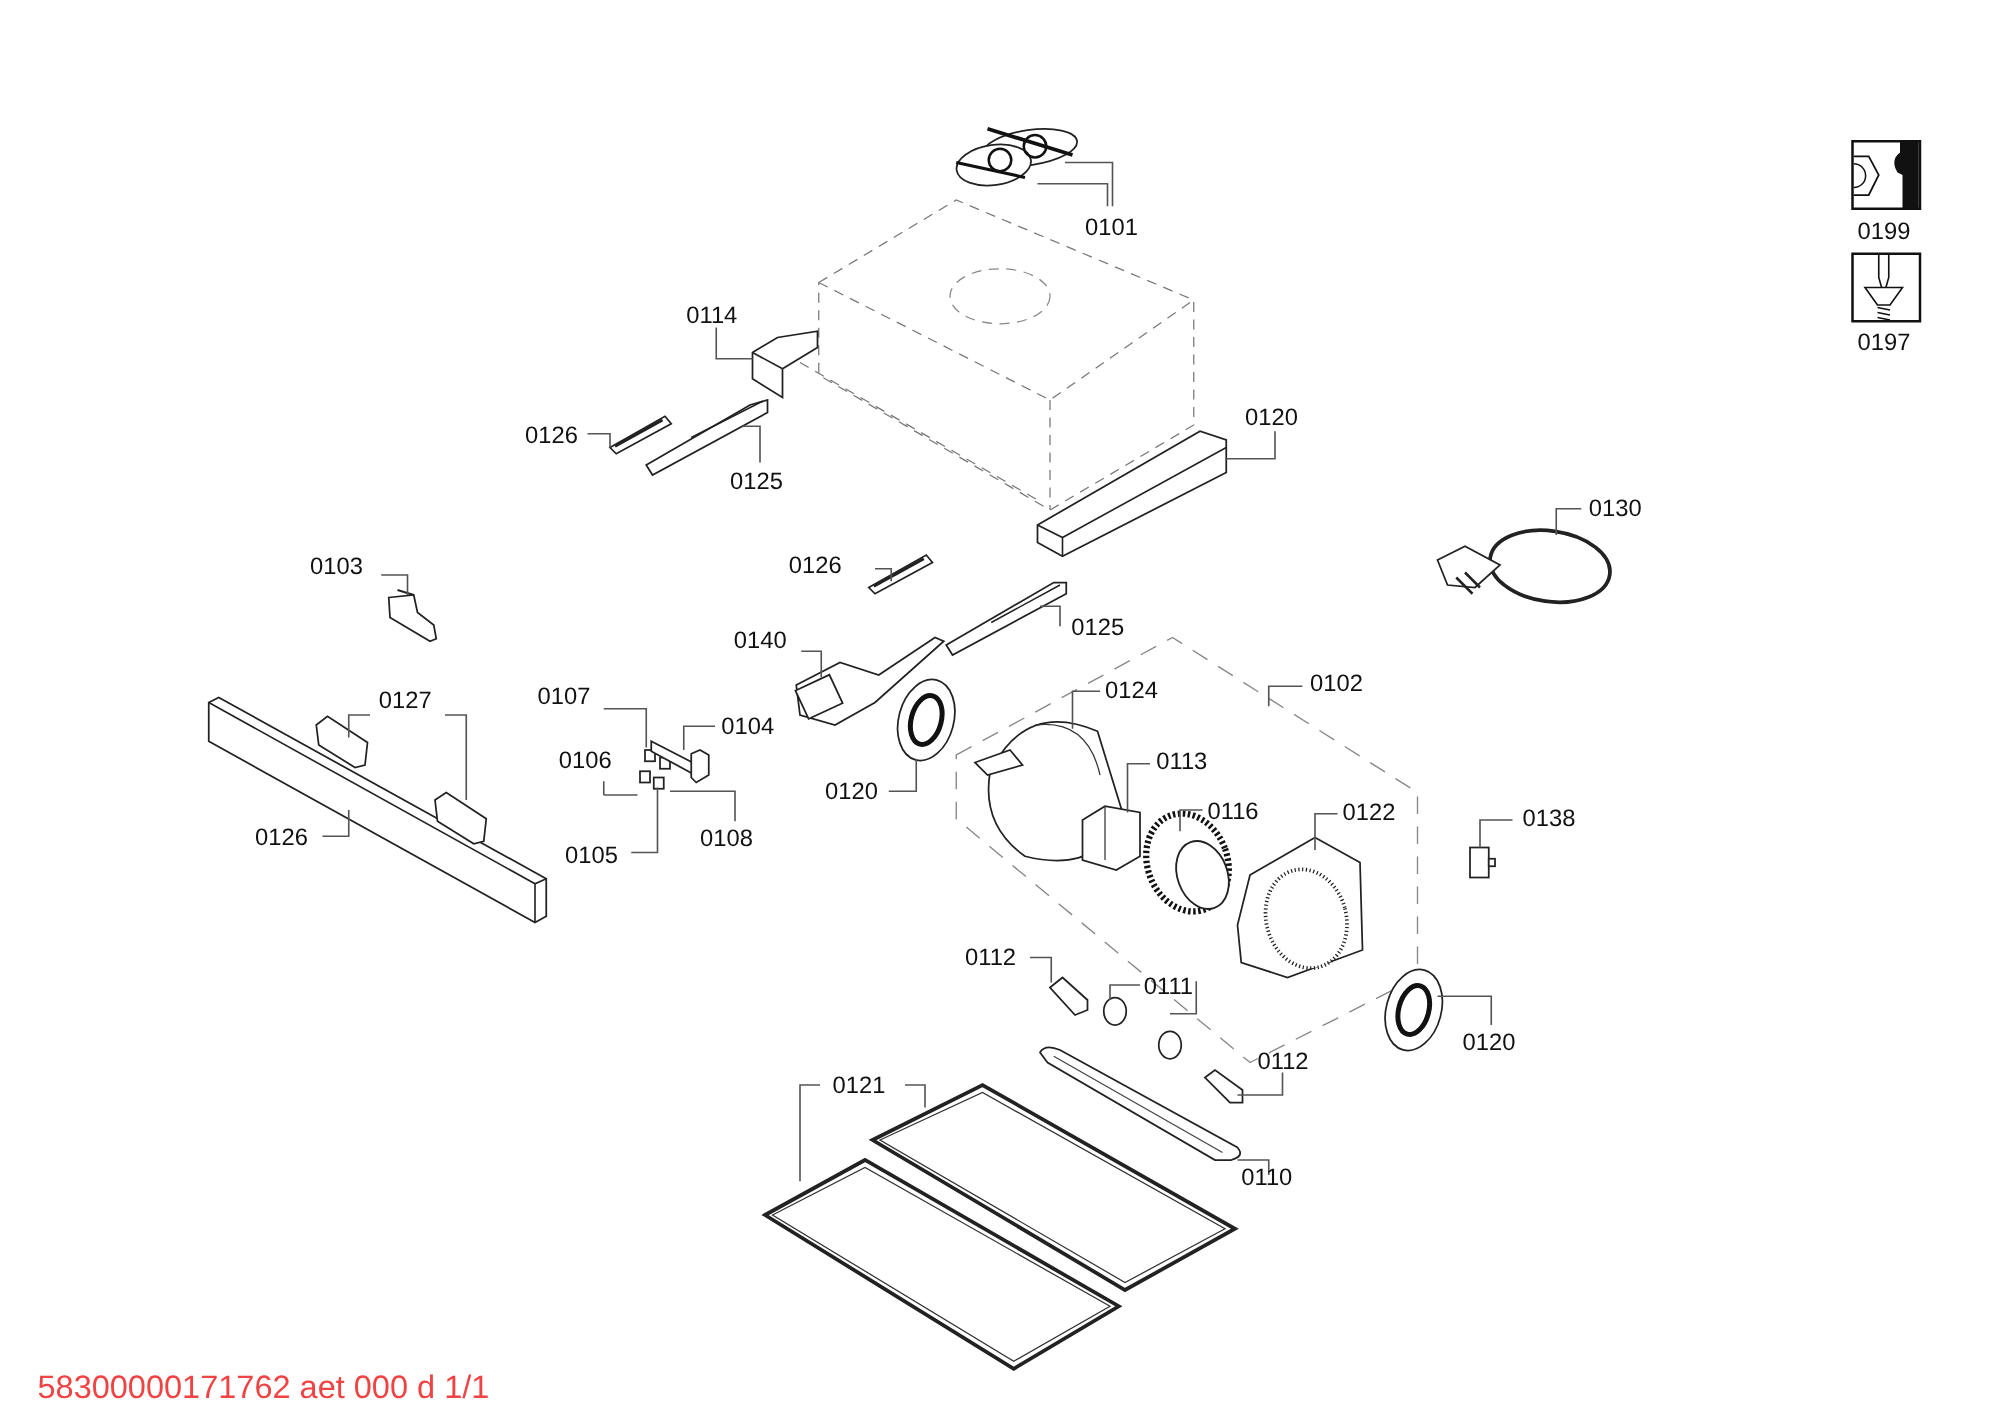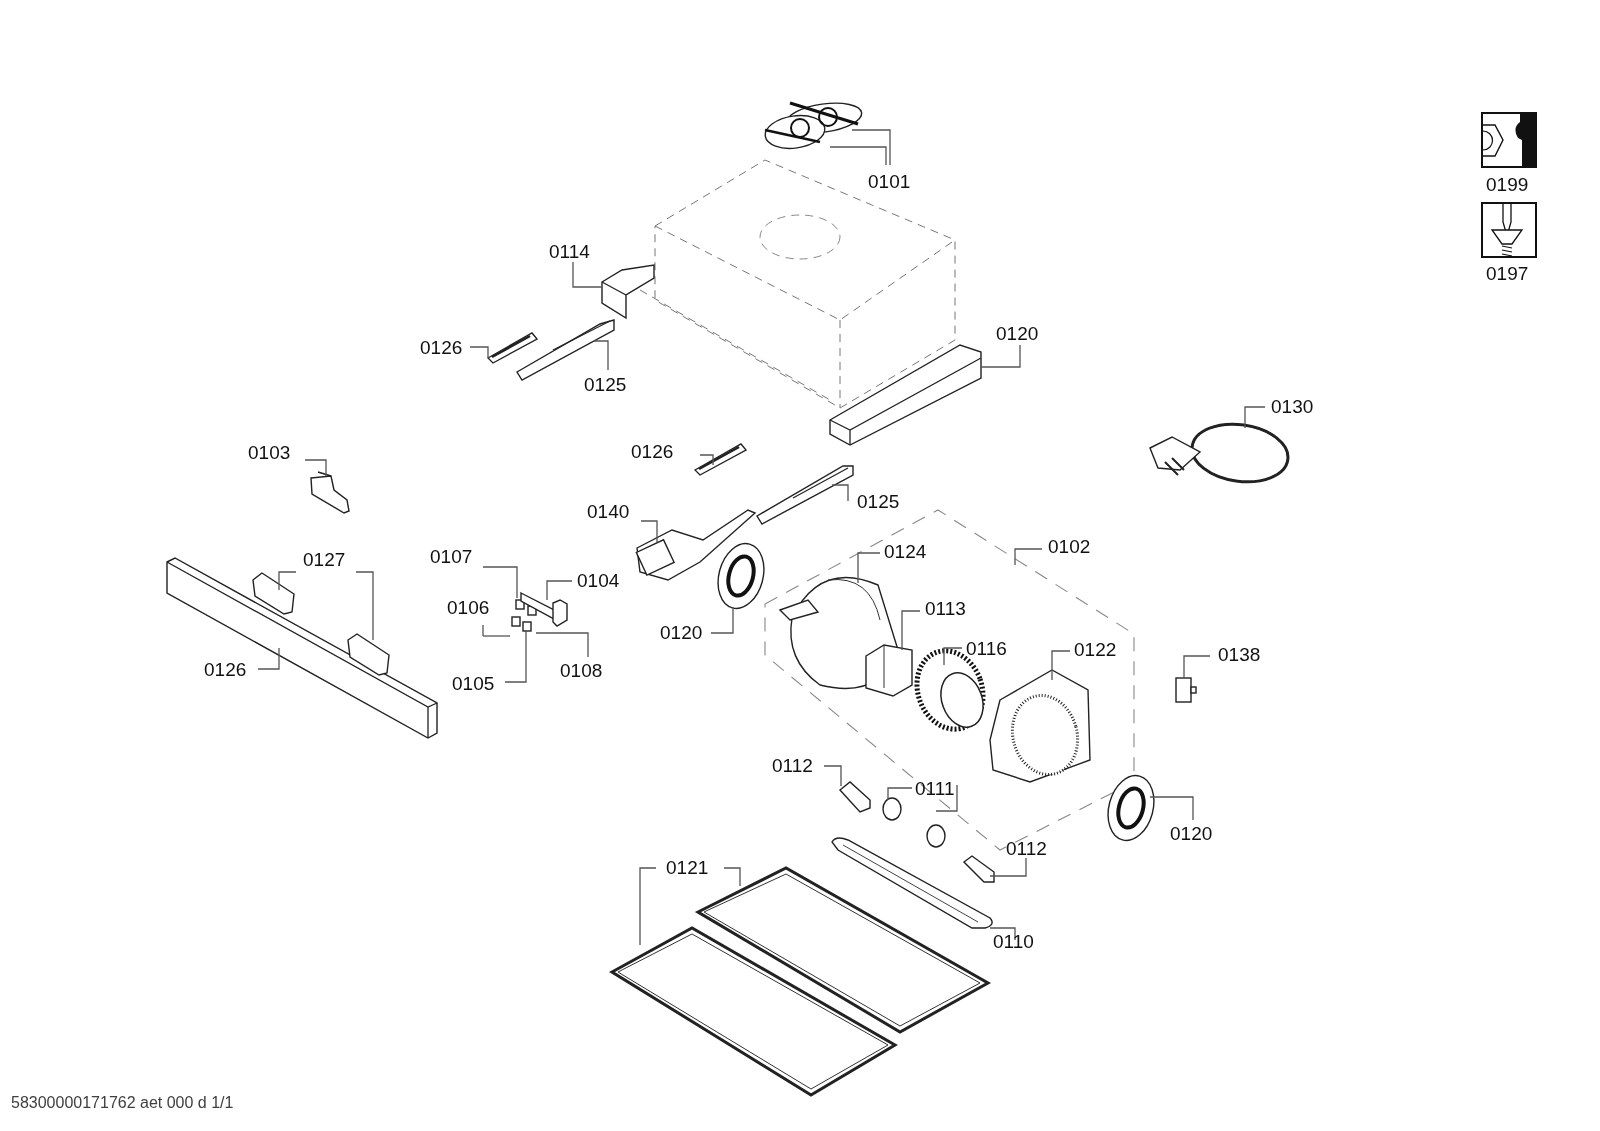--- a/index.html
+++ b/index.html
@@ -1,19 +1,19 @@
 <!DOCTYPE html>
 <html><head>
 <meta charset="utf-8">
 <style>
   html, body { margin: 0; padding: 0; background: #ffffff; }
   body { width: 1600px; height: 1131px; position: relative; overflow: hidden; font-family: "Liberation Sans", sans-serif; color: #111; }
   #stage { position: absolute; left: 0; top: 0; width: 1600px; height: 1131px; }
   .lbl { font-family: "Liberation Sans", sans-serif; font-size: 19px; fill: #111; }
-  .footer { position: absolute; left: 11px; top: 1094px; font-size: 16px; font-family: "Liberation Sans", sans-serif; color: #404040; }
+  .footer { position: absolute; left: 30px; top: 1094px; font-size: 26px; font-family: "Liberation Sans", sans-serif; color: #ef4444; }
   .leader { fill: none; stroke: #555; stroke-width: 1.3; }
   .part { fill: #fff; stroke: #222; stroke-width: 1.4; }
   .partd { fill: #fff; stroke: #777; stroke-width: 1; stroke-dasharray: 8 6; }
   .dash { fill: none; stroke: #888; stroke-width: 1.1; stroke-dasharray: 14 10; }
 </style>
 </head>
 <body>
 
 <svg id="stage" viewBox="0 0 1600 1131" xmlns="http://www.w3.org/2000/svg">
 

